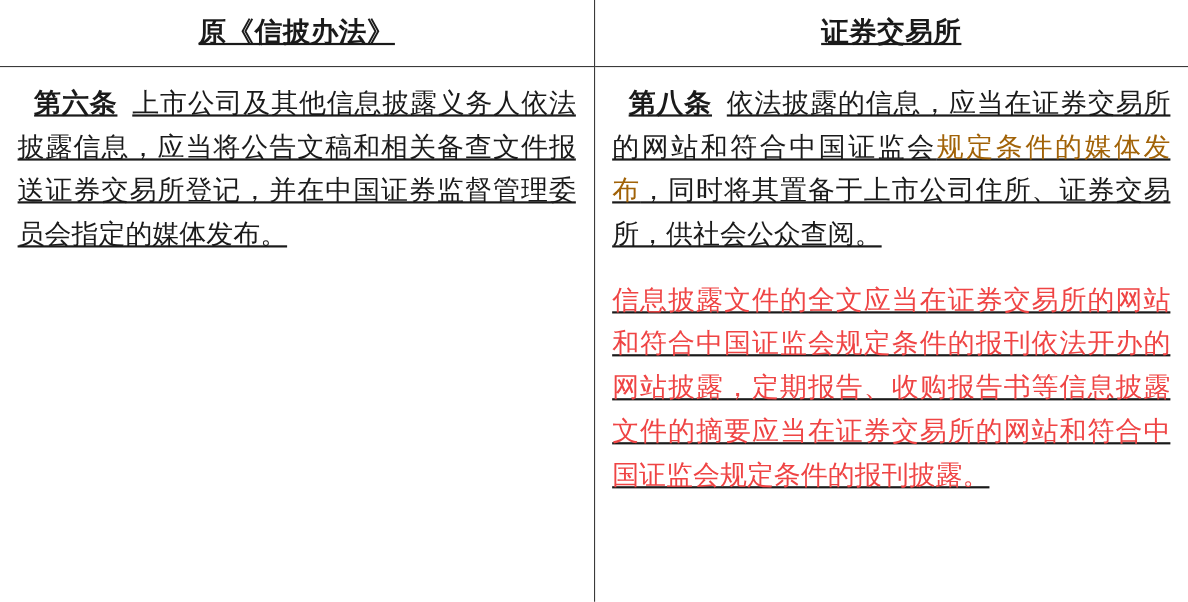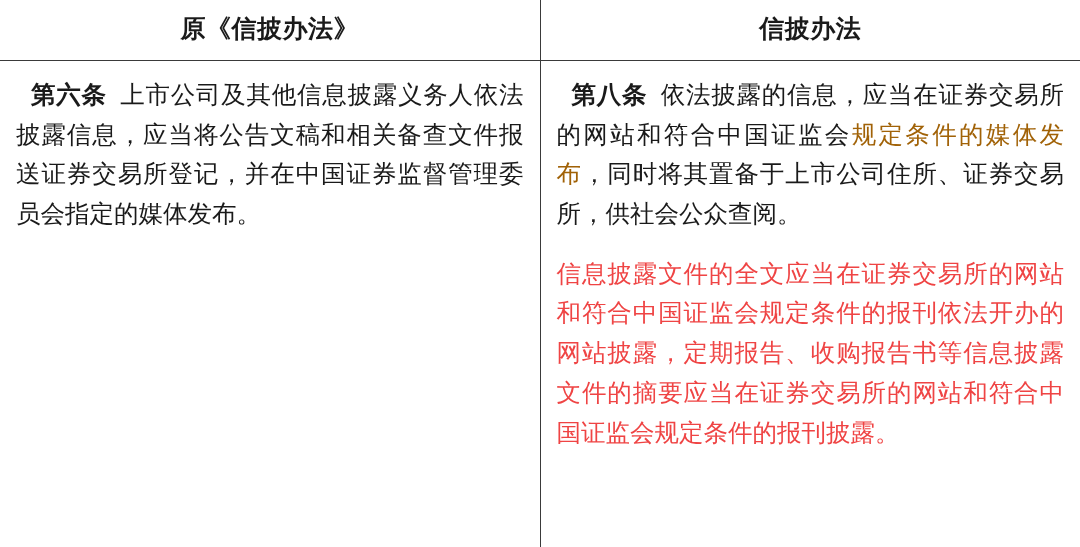--- a/index.html
+++ b/index.html
@@ -11,20 +11,21 @@
     width: 1080px;
     height: 547px;
     font-family: "Liberation Serif", "DejaVu Serif", serif;
     color: #1a1a1a;
     overflow: hidden;
   }
   .table-wrap {
     width: 1080px;
     height: 405px;
     box-sizing: border-box;
+    text-decoration: underline;
   }
   table.compare {
     border-collapse: collapse;
     table-layout: fixed;
     width: 1080px;
     height: 547px;
   }
   table.compare col.col-left { width: 540px; }
   table.compare col.col-right { width: 540px; }
 
@@ -72,21 +73,21 @@
 
 <div class="table-wrap">
   <table class="compare">
     <colgroup>
       <col class="col-left">
       <col class="col-right">
     </colgroup>
     <thead>
       <tr class="hdr-row">
         <th class="left-head">原《信披办法》</th>
-        <th class="right-head">信披办法</th>
+        <th class="right-head">证券交易所</th>
       </tr>
     </thead>
     <tbody>
       <tr class="body-row">
         <td class="left-cell">
           <p class="para"><span class="art-label">第六条</span><span>上市公司及其他信息披露义务人依法披露信息，应当将公告文稿和相关备查文件报送证券交易所登记，并在中国证券监督管理委员会指定的媒体发布。</span></p>
         </td>
         <td class="right-cell">
           <p class="para"><span class="art-label">第八条</span><span>依法披露的信息，应当在证券交易所的网站和符合中国证监会</span><span class="red">规定条件的媒体发布</span><span>，同时将其置备于上市公司住所、证券交易所，供社会公众查阅。</span></p>
           <p class="para red-para">信息披露文件的全文应当在证券交易所的网站和符合中国证监会规定条件的报刊依法开办的网站披露，定期报告、收购报告书等信息披露文件的摘要应当在证券交易所的网站和符合中国证监会规定条件的报刊披露。</p>

